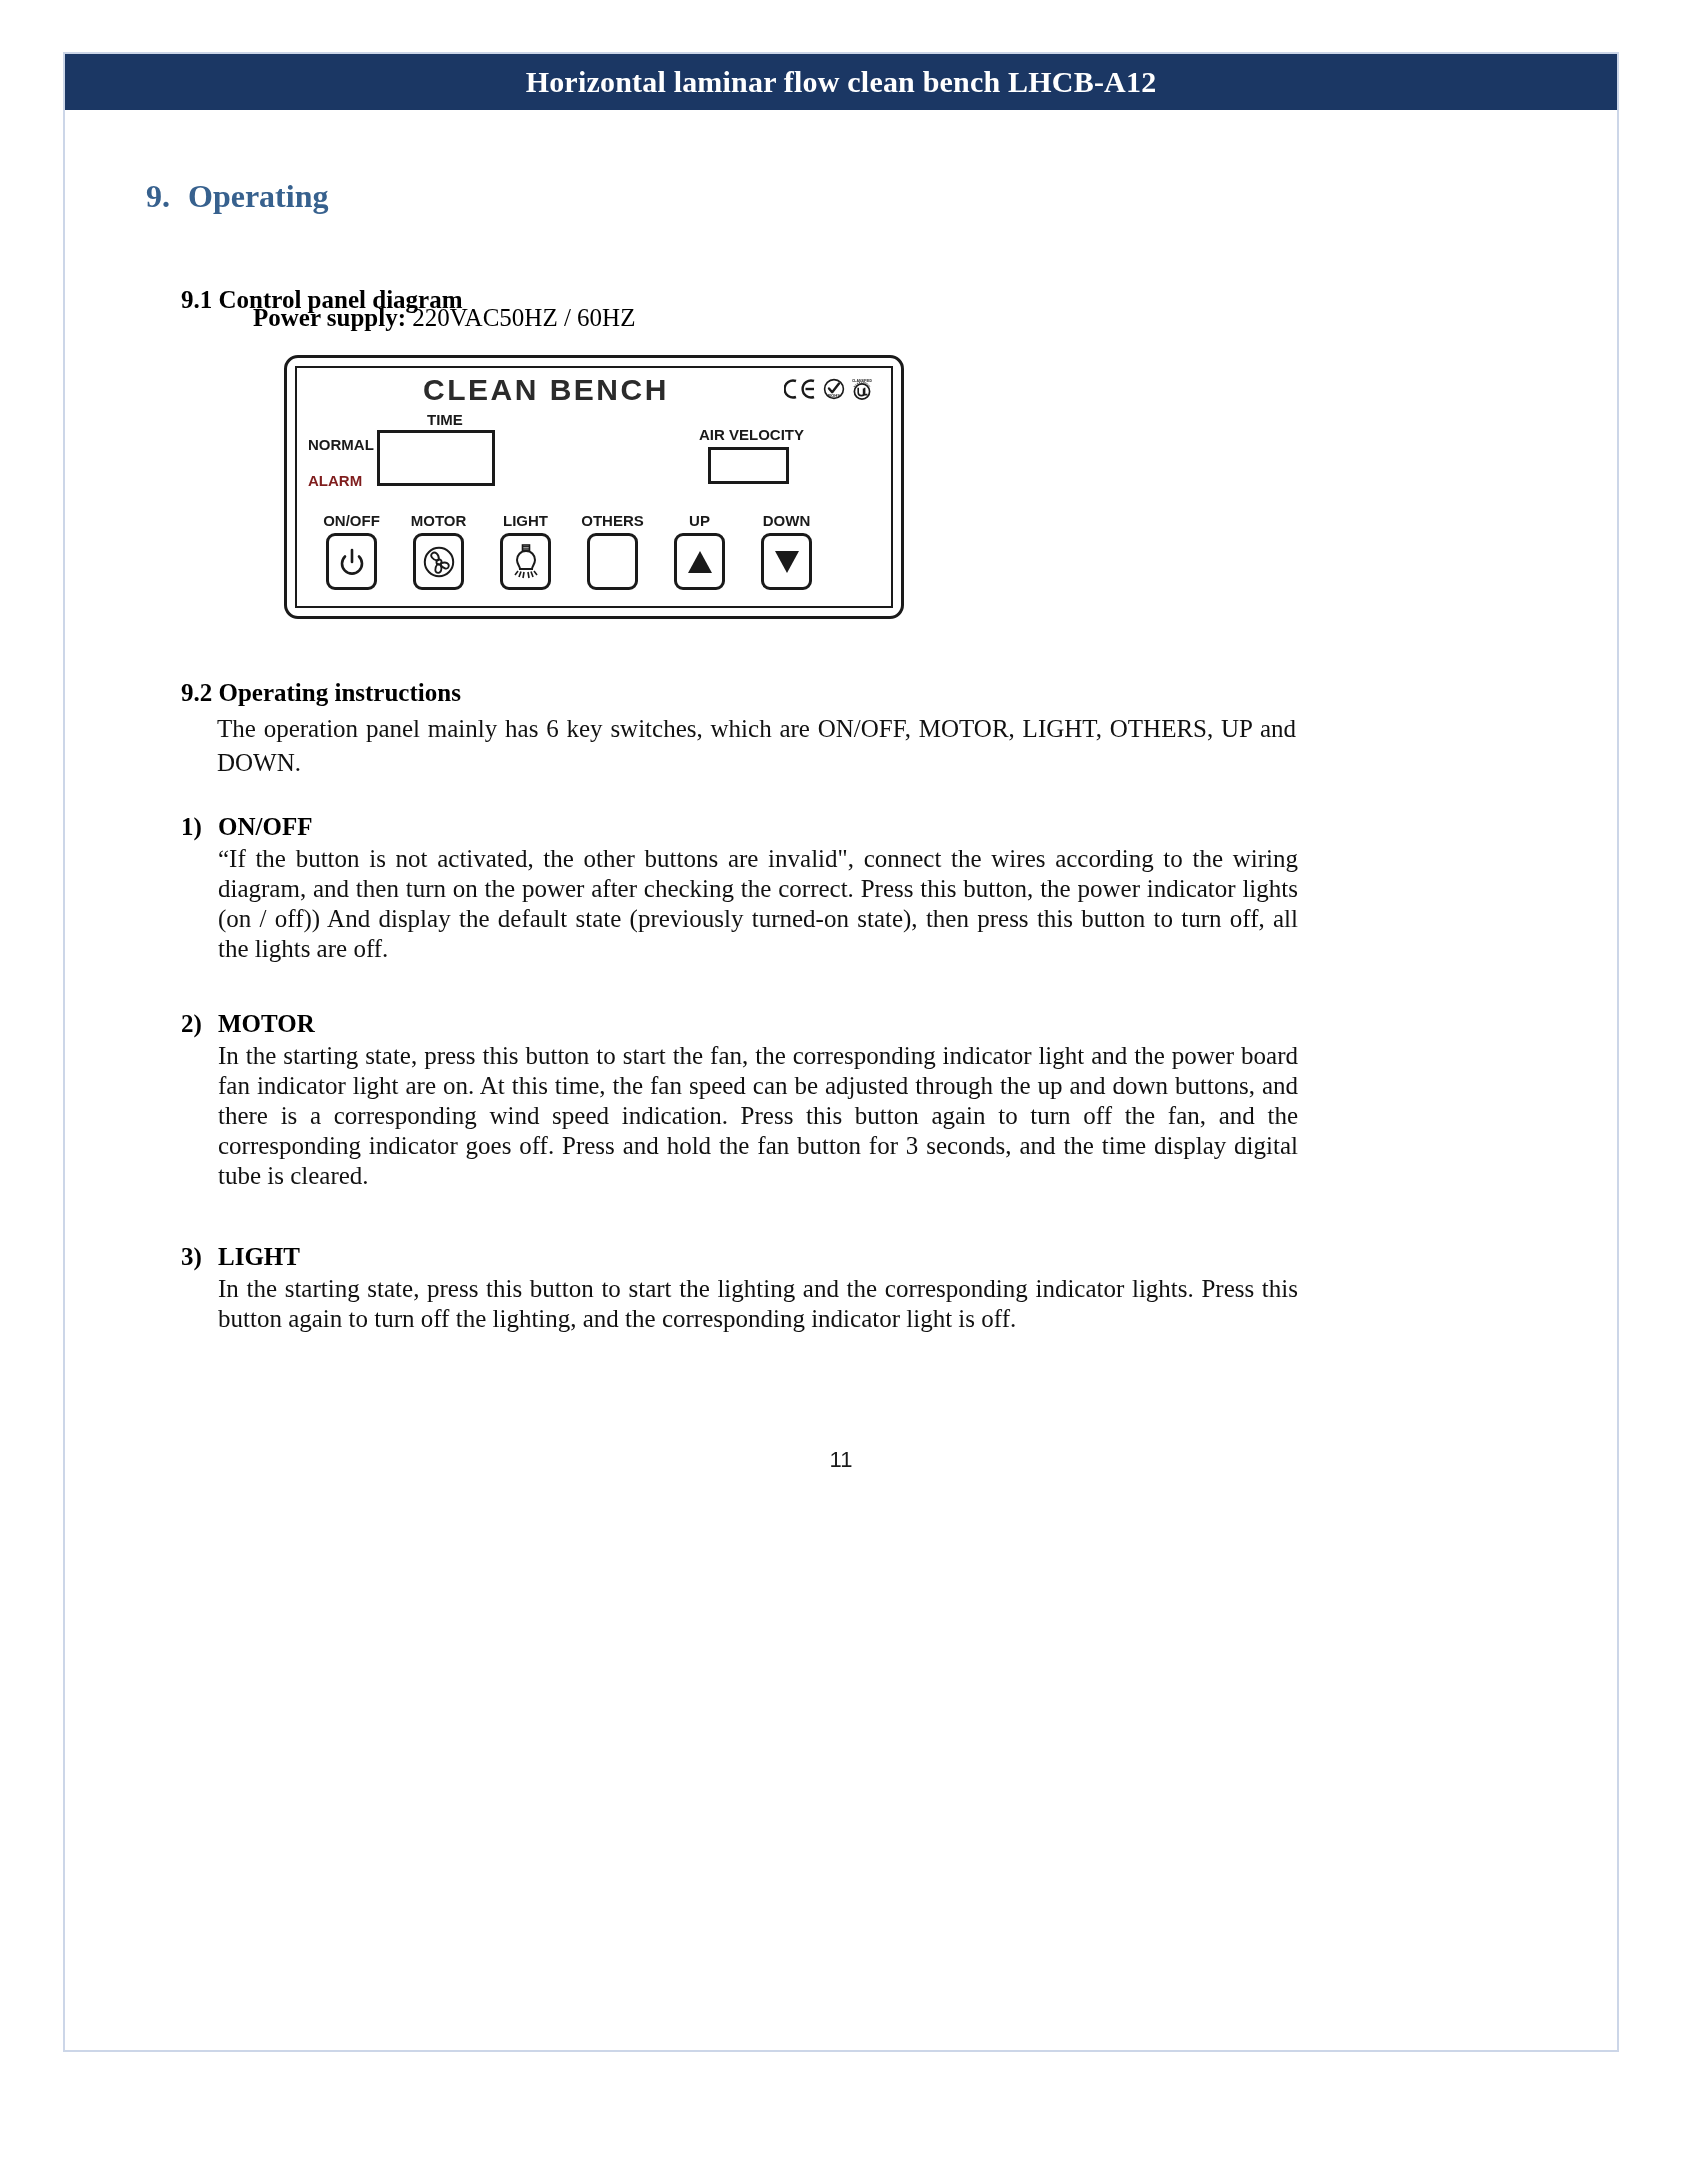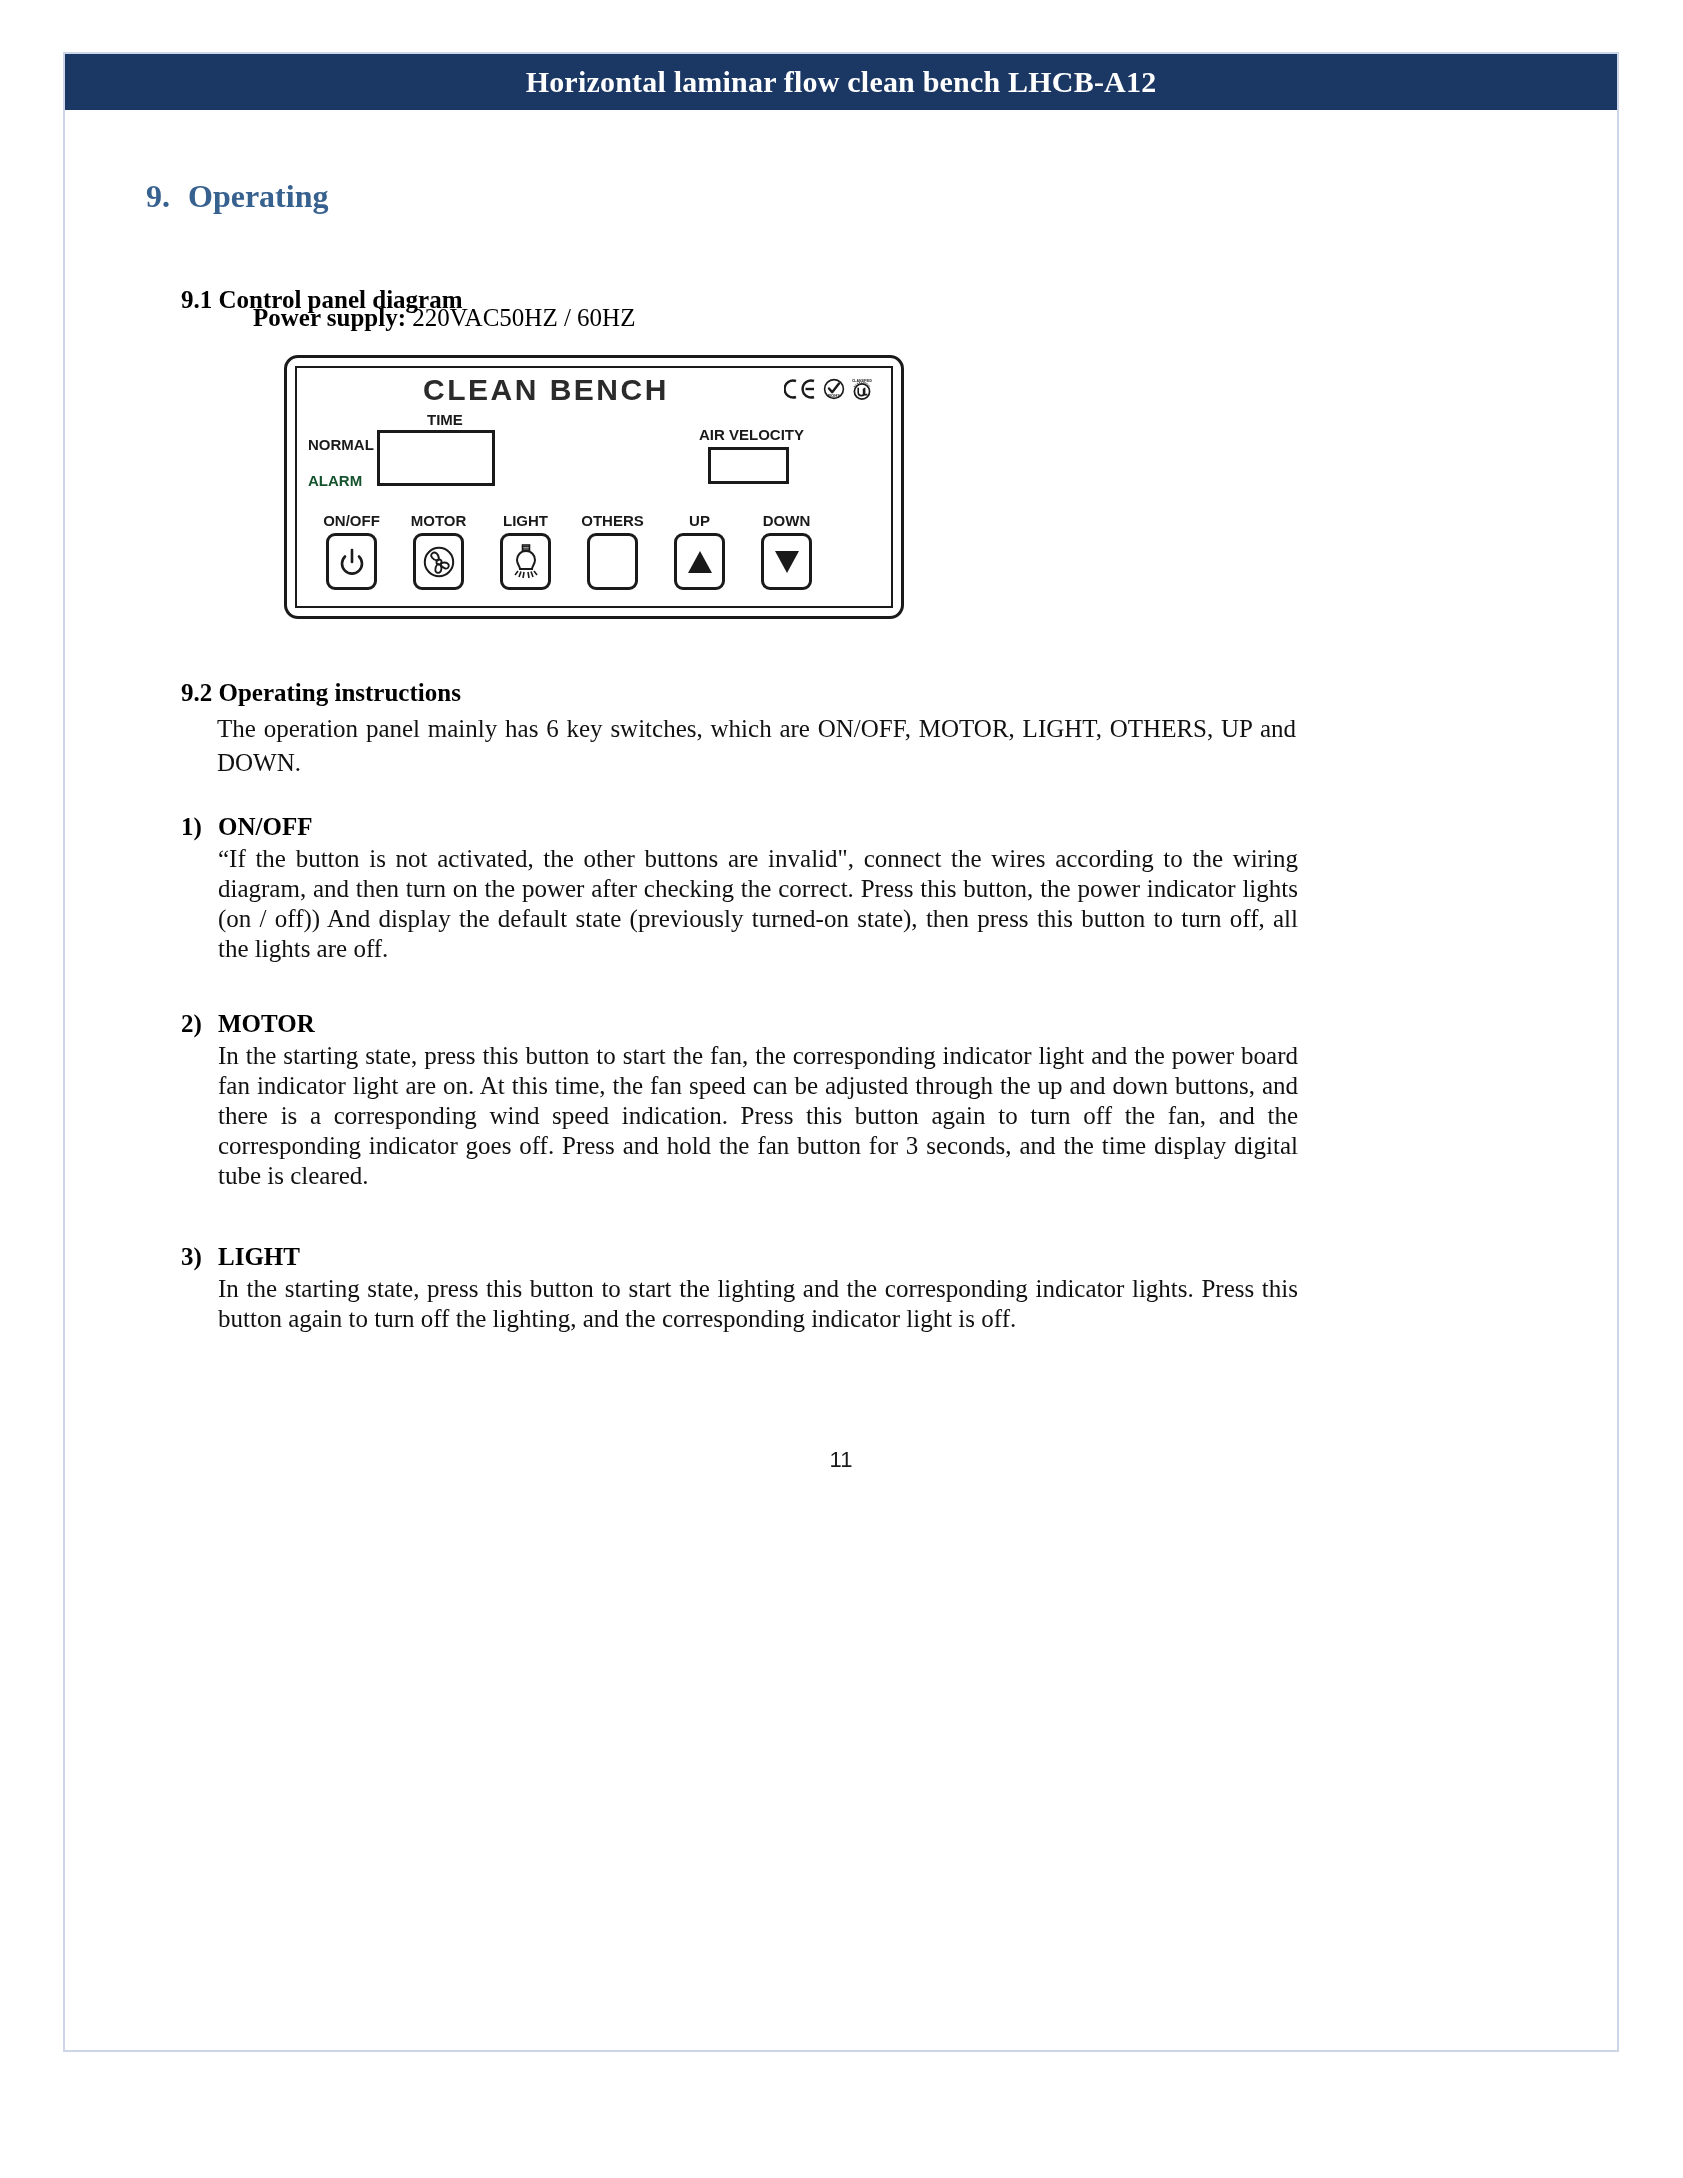--- a/index.html
+++ b/index.html
@@ -164,21 +164,21 @@
     font-size: 15px;
     color: #1a1a1a;
   }
   .alarm-label {
     position: absolute;
     left: 24px;
     top: 117px;
     font-family: "Liberation Sans", sans-serif;
     font-weight: bold;
     font-size: 15px;
-    color: #14532d;
+    color: #7f1d1d;
   }
   .av-label {
     position: absolute;
     left: 415px;
     top: 71px;
     font-family: "Liberation Sans", sans-serif;
     font-weight: bold;
     font-size: 15px;
     color: #1a1a1a;
   }

